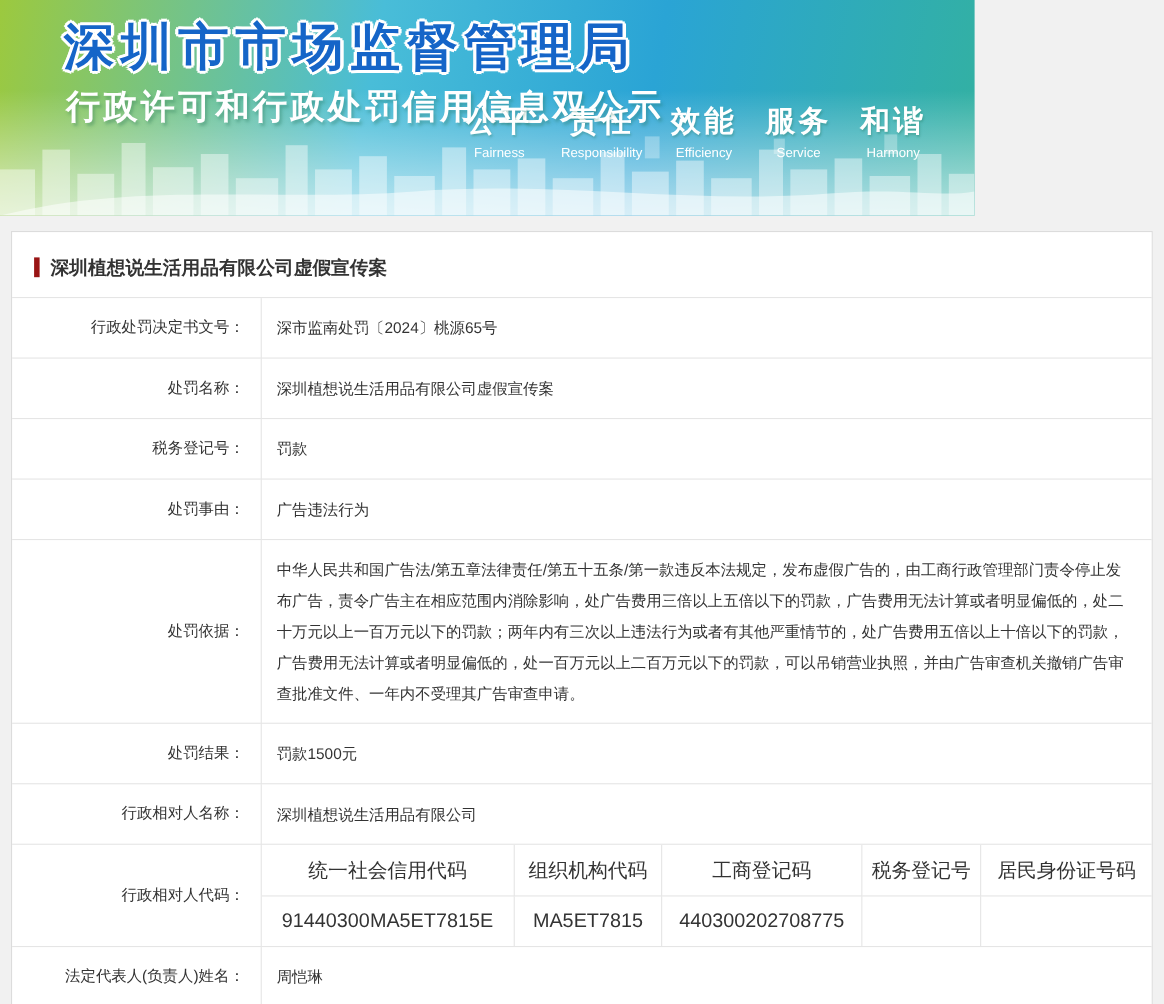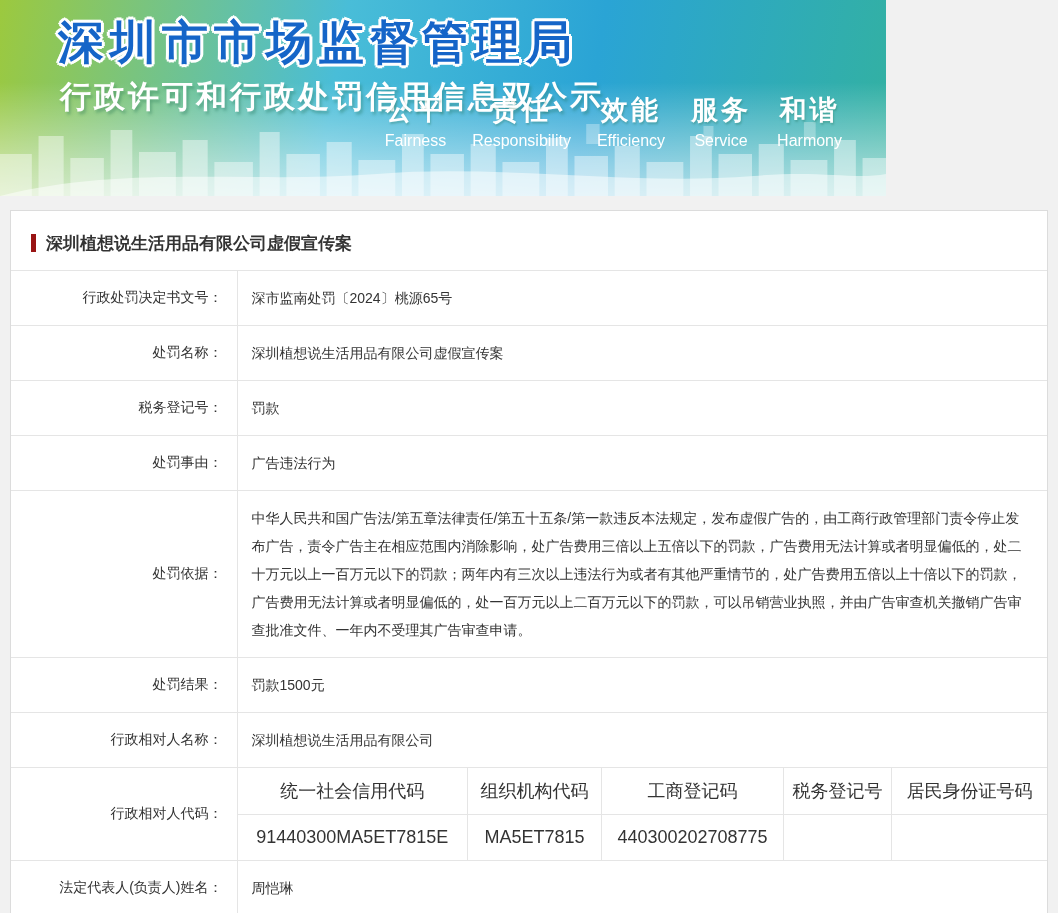--- a/index.html
+++ b/index.html
@@ -57,21 +57,21 @@
   .slogan-item { display: flex; flex-direction: column; align-items: center; }
   .slogan-cn {
     font-size: 27px;
     font-weight: bold;
     letter-spacing: 3px;
     color: #ffffff;
     text-shadow: 1px 2px 2px rgba(30,110,80,0.3);
   }
   .slogan-en {
     margin-top: 4px;
-    font-size: 16px;
+    font-size: 12px;
     color: #ffffff;
     white-space: nowrap;
   }
 
   
   .panel {
     margin: 14px 10px 0 10px;
     background: #ffffff;
     border: 1px solid #dcdcdc;
   }

